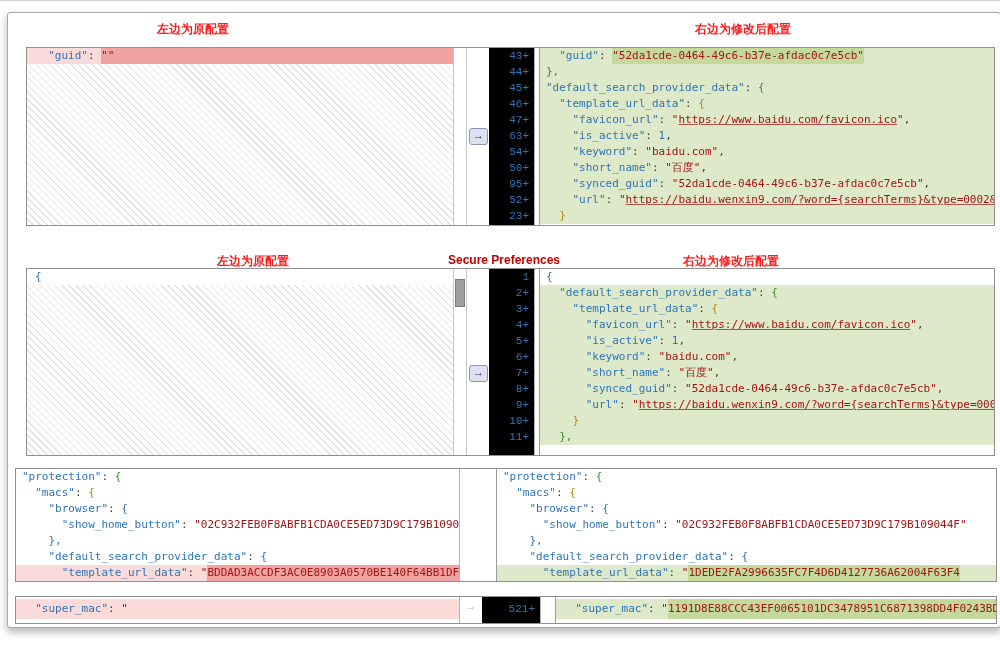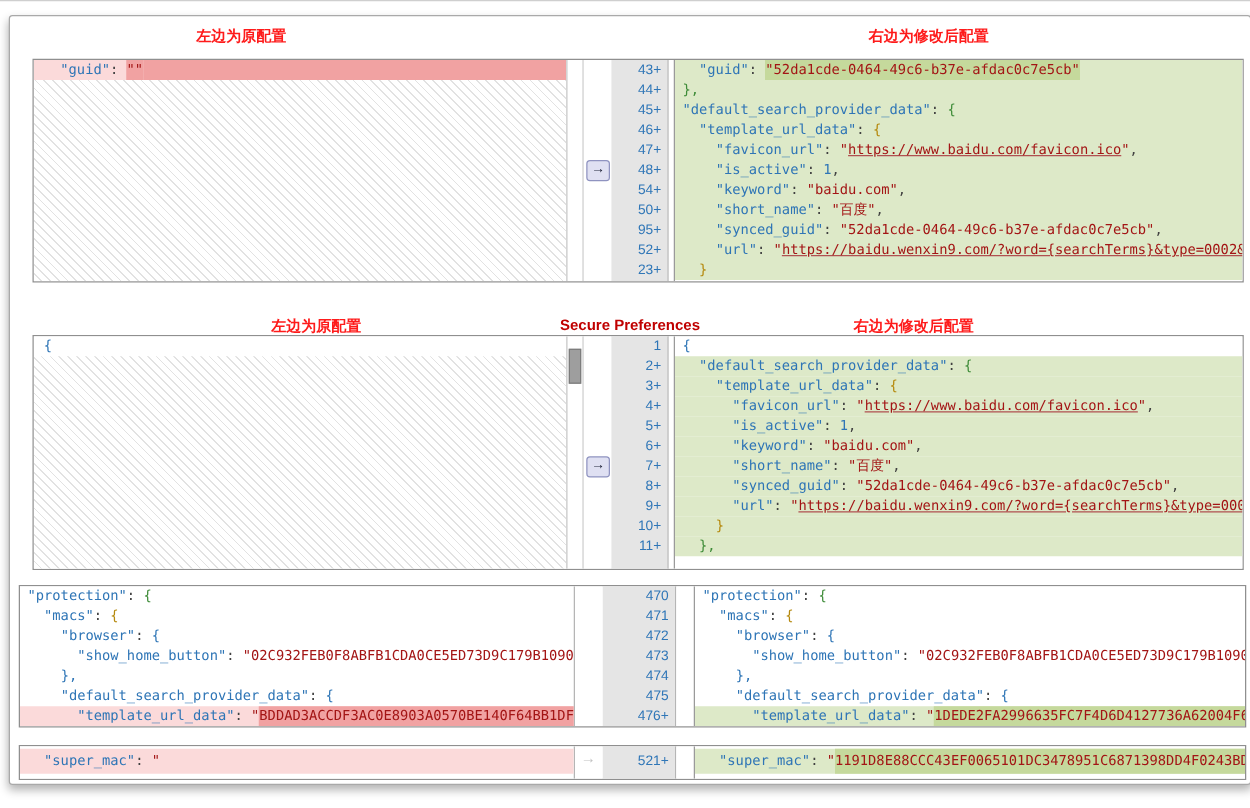--- a/index.html
+++ b/index.html
@@ -22,22 +22,22 @@
   .p3{left:7px;top:583px;width:980px;height:26px;}
   .pA .lpane{width:426px;}
   .pB .lpane{width:443px;border-right:1px solid #b5b5b5;}
   .lpane{position:relative;overflow:hidden;background:#fff;flex:none;}
   .strip{width:12px;flex:none;border-left:1px solid #c6c6c6;border-right:1px solid #c6c6c6;background:#fff;position:relative;}
   .thumb{position:absolute;left:1px;top:10px;width:8px;height:26px;background:#9e9e9e;border:1px solid #7d7d7d;}
   .gutter{width:22px;flex:none;position:relative;background:#fff;}
   .arrow{position:absolute;left:2px;width:17px;height:15px;border:1px solid #8f93c0;border-radius:3px;
          background:#dfe0f2;color:#20243a;font-size:11px;line-height:13px;text-align:center;cursor:pointer;}
   .arrow.faded{border:none;background:transparent;color:#c2c2c2;font-size:12px;}
-  .nums{flex:none;background:#e5e5e5;border-right:1px solid #b5b5b5;
-        font-family:Liberation Sans, sans-serif;font-size:11px;color:#2f76b7;text-align:right;}
+  .nums{flex:none;background:#000000;border-right:1px solid #b5b5b5;
+        font-family:Liberation Mono, monospace;font-size:11px;color:#2f76b7;text-align:right;}
   .pA .nums{width:45px;} .pB .nums{width:58px;}
   .nums div{height:16px;line-height:16px;padding-right:5px;}
   .gap{flex:none;background:#fff;} .pA .gap{width:4px;} .pB .gap{width:14px;}
   .rpane{flex:1;overflow:hidden;background:#fff;border-left:1px solid #9a9a9a;}
   
   .cl{display:flex;height:16px;line-height:16px;white-space:pre;
       font-family:"DejaVu Sans Mono","Liberation Mono",monospace;font-size:11px;color:#404040;}
   .lpane .cl{padding-left:8px;} .pB .lpane .cl{padding-left:6px;} .rpane .cl{padding-left:6px;}
   .p3 .cl,.p3 .nums div{height:20px;line-height:20px;}
   .p3 .lpane,.p3 .rpane,.p3 .nums{padding-top:2px;}
@@ -71,21 +71,21 @@
     <div class="strip"></div>
     <div class="gutter">
         <div class="arrow" style="top: 80px;">→</div>
       </div>
     <div class="nums">
         <div>43+</div>
         <div>44+</div>
         <div>45+</div>
         <div>46+</div>
         <div>47+</div>
-        <div>48+</div>
+        <div>63+</div>
         <div>54+</div>
         <div>50+</div>
         <div>95+</div>
         <div>52+</div>
         <div>23+</div>
       </div>
     <div class="gap"></div>
     <div class="rpane">
         <div class="cl add"><span class="t-p">  </span><span class="t-k">"guid"</span><span class="t-p">: </span><span class="t-s hl">"52da1cde-0464-49c6-b37e-afdac0c7e5cb"</span></div>
         <div class="cl add"><span class="t-b1">},</span></div>
@@ -151,29 +151,20 @@
     <div class="lpane">
         <div class="cl"><span class="t-k">"protection"</span><span class="t-p">: </span><span class="t-b1">{</span></div>
         <div class="cl"><span class="t-p">  </span><span class="t-k">"macs"</span><span class="t-p">: </span><span class="t-b2">{</span></div>
         <div class="cl"><span class="t-p">    </span><span class="t-k">"browser"</span><span class="t-p">: </span><span class="t-b3">{</span></div>
         <div class="cl"><span class="t-p">      </span><span class="t-k">"show_home_button"</span><span class="t-p">: </span><span class="t-s">"02C932FEB0F8ABFB1CDA0CE5ED73D9C179B109044F"</span></div>
         <div class="cl"><span class="t-p">    </span><span class="t-b3">},</span></div>
         <div class="cl"><span class="t-p">    </span><span class="t-k">"default_search_provider_data"</span><span class="t-p">: </span><span class="t-b3">{</span></div>
         <div class="cl del"><span class="t-p">      </span><span class="t-k">"template_url_data"</span><span class="t-p">: </span><span class="t-s">"</span><span class="t-s hl">BDDAD3ACCDF3AC0E8903A0570BE140F64BB1DFE3</span></div>
       </div>
     <div class="gutter"></div>
-    <div class="nums">
-        <div>470</div>
-        <div>471</div>
-        <div>472</div>
-        <div>473</div>
-        <div>474</div>
-        <div>475</div>
-        <div>476+</div>
-      </div>
     <div class="gap"></div>
     <div class="rpane">
         <div class="cl"><span class="t-k">"protection"</span><span class="t-p">: </span><span class="t-b1">{</span></div>
         <div class="cl"><span class="t-p">  </span><span class="t-k">"macs"</span><span class="t-p">: </span><span class="t-b2">{</span></div>
         <div class="cl"><span class="t-p">    </span><span class="t-k">"browser"</span><span class="t-p">: </span><span class="t-b3">{</span></div>
         <div class="cl"><span class="t-p">      </span><span class="t-k">"show_home_button"</span><span class="t-p">: </span><span class="t-s">"02C932FEB0F8ABFB1CDA0CE5ED73D9C179B109044F"</span></div>
         <div class="cl"><span class="t-p">    </span><span class="t-b3">},</span></div>
         <div class="cl"><span class="t-p">    </span><span class="t-k">"default_search_provider_data"</span><span class="t-p">: </span><span class="t-b3">{</span></div>
         <div class="cl add"><span class="t-p">      </span><span class="t-k">"template_url_data"</span><span class="t-p">: </span><span class="t-s">"</span><span class="t-s hl">1DEDE2FA2996635FC7F4D6D4127736A62004F63F4</span></div>
       </div>

